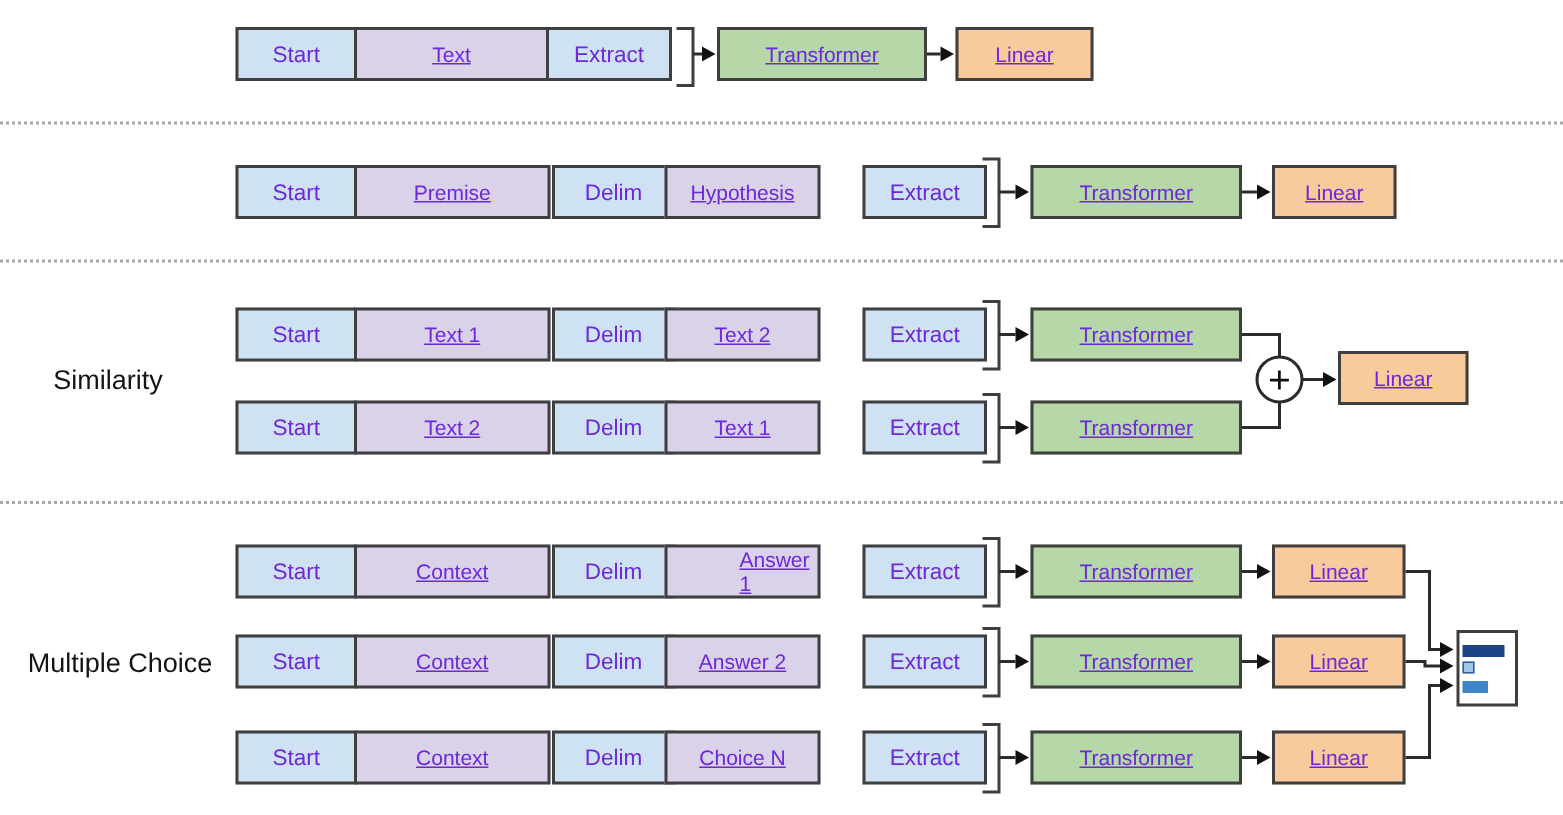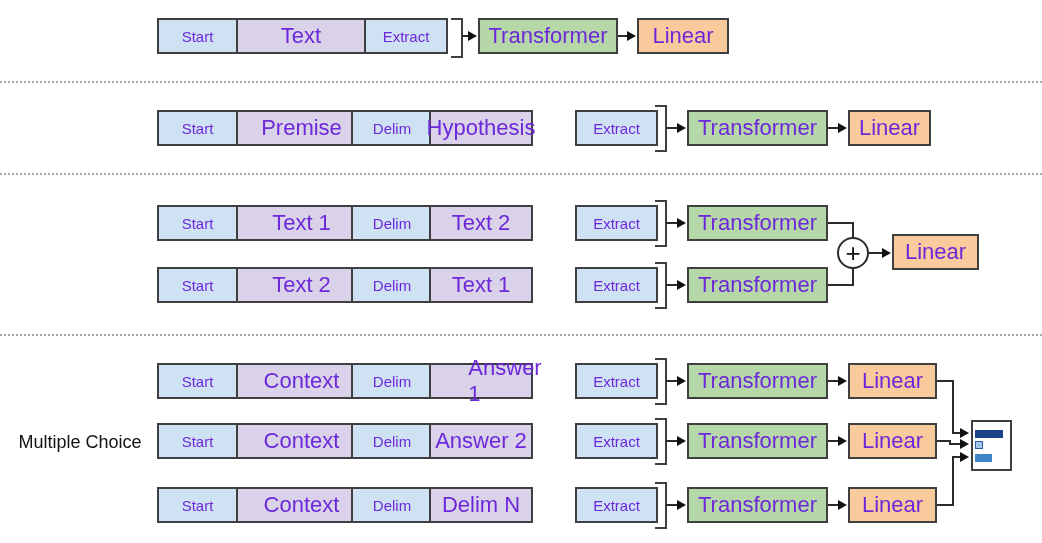--- a/index.html
+++ b/index.html
@@ -3,26 +3,26 @@
 <meta charset="utf-8">
 <style>
   html,body{margin:0;padding:0;background:#fff;}
   #figure{position:relative;width:1042px;height:543px;background:#ffffff;overflow:hidden;
           font-family:"Liberation Sans",sans-serif;}
   .rowlabel{position:absolute;color:#141414;font-size:18px;display:flex;align-items:center;
             justify-content:center;height:24px;}
   .blk{position:absolute;height:36px;box-sizing:border-box;border:2px solid #3f3f3f;
        display:flex;align-items:center;justify-content:center;color:#6d28d9;}
   .f15{font-size:15px;}
-  .f17{font-size:22px;}
+  .f17{font-size:14px;text-decoration:underline;}
   
   .c1{left:157px;width:81px}.c2{left:236px;width:130px}.c3{left:364px;width:84px}
   
-  .s1{left:157px;width:81px}.s2{left:236px;width:131px}.s3{left:351px;width:82px}
-  .s4{left:429px;width:104px}.s5{left:575px;width:83px}
+  .s1{left:157px;width:81px}.s2{left:236px;width:131px}.s3{left:368px;width:82px}
+  .s4{left:443px;width:104px}.s5{left:575px;width:83px}
   
   .t18{top:18px}.t110{top:110px}.t205{top:205px}.t267{top:267px}
   .t363{top:363px}.t423{top:423px}.t487{top:487px}.t234{top:234px}
   
   .trf-cls{left:478px;width:140px}
   .trf-std{left:687px;width:141px}
   .lin-r1{left:637px;width:92px}
   .lin-r2{left:848px;width:83px}
   .lin-sim{left:892px;width:87px}
   .lin-mc{left:848px;width:89px}
@@ -43,20 +43,21 @@
 </style>
 </head>
 <body>
 
 <div id="figure">
 
   <div class="sep" style="top:81px"></div>
   <div class="sep" style="top:173px"></div>
   <div class="sep" style="top:334px"></div>
 
+  <div class="rowlabel" style="left:20px;top:241px;width:104px">Similarity</div>
   <div class="rowlabel" style="left:2px;top:430px;width:156px">Multiple Choice</div>
 
   <div class="blk f15 c1 t18" style="background-color: rgb(207, 226, 243);">Start</div>
   <div class="blk f17 c2 t18" style="background-color: rgb(217, 210, 233);">Text</div>
   <div class="blk f15 c3 t18" style="background-color: rgb(207, 226, 243);">Extract</div>
   <div class="blk f17 trf-cls t18" style="background-color: rgb(182, 215, 168);">Transformer</div>
   <div class="blk f17 lin-r1 t18" style="background-color: rgb(249, 203, 156);">Linear</div>
 
   <div class="blk f15 s1 t110" style="background-color: rgb(207, 226, 243);">Start</div>
   <div class="blk f17 s2 t110" style="background-color: rgb(217, 210, 233);">Premise</div>
@@ -94,21 +95,21 @@
   <div class="blk f17 s2 t423" style="background-color: rgb(217, 210, 233);">Context</div>
   <div class="blk f15 s3 t423" style="background-color: rgb(207, 226, 243);">Delim</div>
   <div class="blk f17 s4 t423" style="background-color: rgb(217, 210, 233);">Answer 2</div>
   <div class="blk f15 s5 t423" style="background-color: rgb(207, 226, 243);">Extract</div>
   <div class="blk f17 trf-std t423" style="background-color: rgb(182, 215, 168);">Transformer</div>
   <div class="blk f17 lin-mc t423" style="background-color: rgb(249, 203, 156);">Linear</div>
 
   <div class="blk f15 s1 t487" style="background-color: rgb(207, 226, 243);">Start</div>
   <div class="blk f17 s2 t487" style="background-color: rgb(217, 210, 233);">Context</div>
   <div class="blk f15 s3 t487" style="background-color: rgb(207, 226, 243);">Delim</div>
-  <div class="blk f17 s4 t487" style="background-color: rgb(217, 210, 233);">Delim N</div>
+  <div class="blk f17 s4 t487" style="background-color: rgb(217, 210, 233);">Choice N</div>
   <div class="blk f15 s5 t487" style="background-color: rgb(207, 226, 243);">Extract</div>
   <div class="blk f17 trf-std t487" style="background-color: rgb(182, 215, 168);">Transformer</div>
   <div class="blk f17 lin-mc t487" style="background-color: rgb(249, 203, 156);">Linear</div>
 
   <div id="scorebox">
     <div class="sbar sbar1" style="background-color: rgb(28, 69, 135);"></div>
     <div class="sbar sbar2" style="background-color: rgb(159, 197, 232);"></div>
     <div class="sbar sbar3" style="background-color: rgb(61, 133, 198);"></div>
   </div>
 

